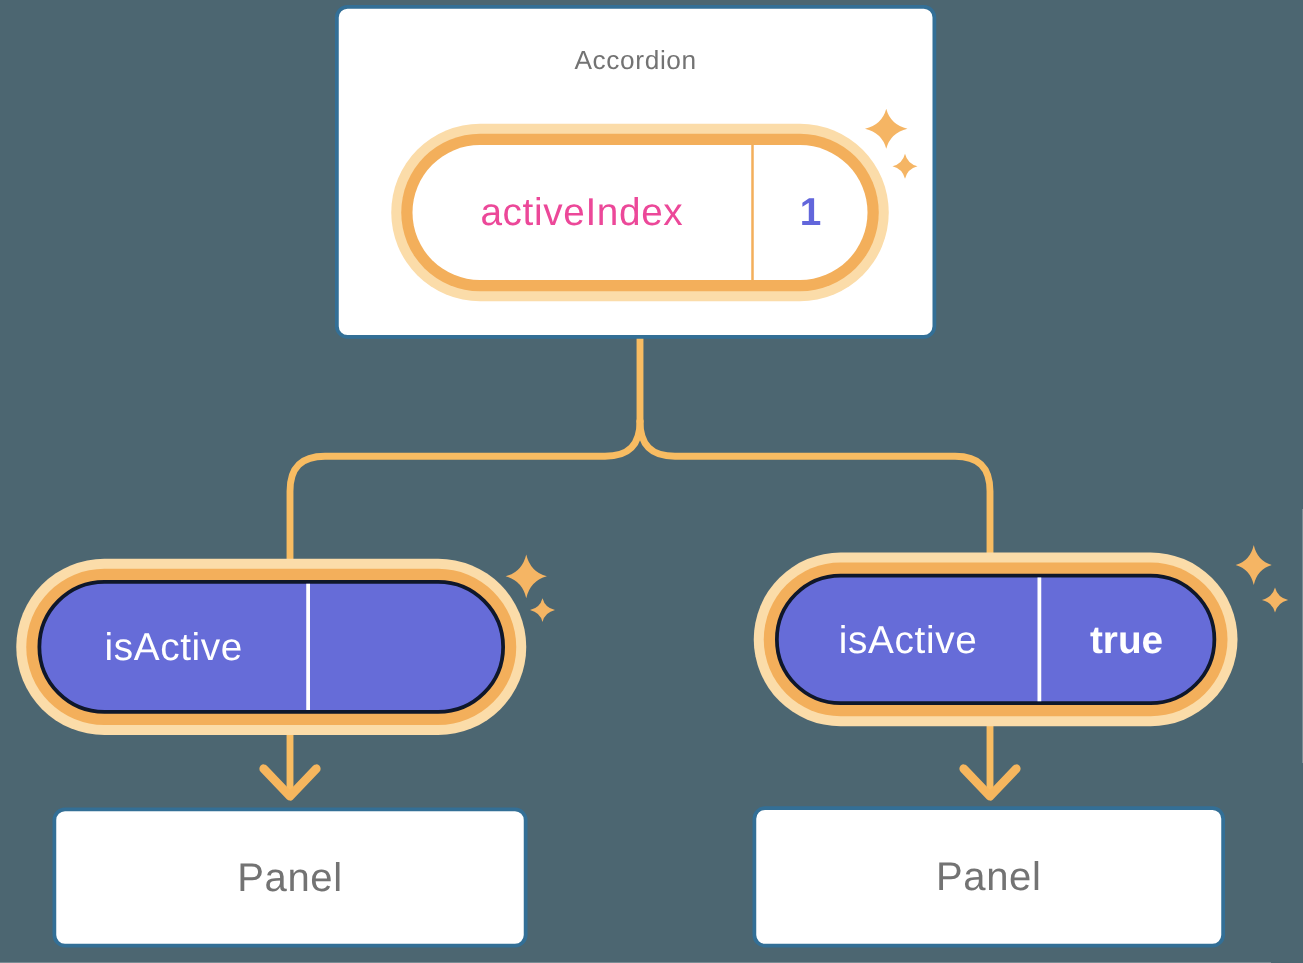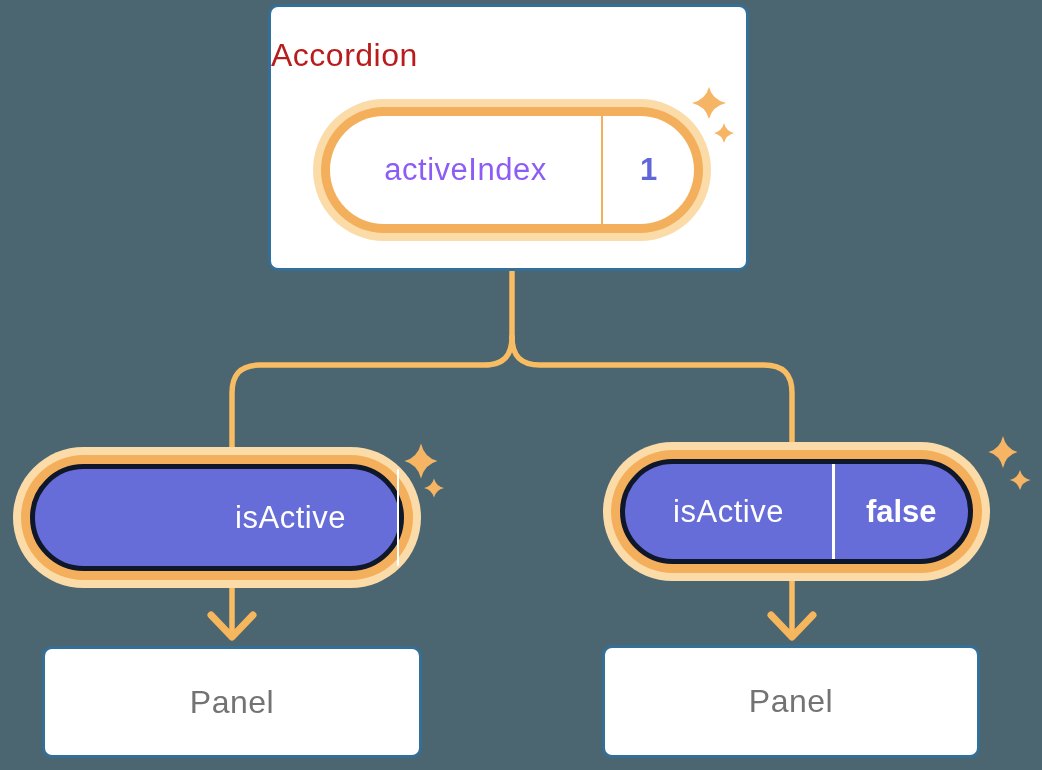--- a/index.html
+++ b/index.html
@@ -17,52 +17,51 @@
     position:absolute;
     background:#FFFFFF;
     border:3px solid #336F96;
     border-radius:10px;
     box-sizing:border-box;
     z-index:2;
   }
   #accordion-box { left:268px; top:4px; width:481px; height:267px; }
   .box-title {
     position:absolute; left:0; top:30px; width:100%;
-    text-align:left;
-    font-size:32px; font-weight:500; letter-spacing:0.5px;
-    color:#b91c1c;
+    text-align:center;
+    font-size:21px; font-weight:500; letter-spacing:0.5px;
+    color:#737373;
   }
 
   .pill {
     position:absolute;
     border-radius:999px;
     box-shadow: 0 0 0 9px #F3AF5B, 0 0 0 17px #FBDCA9;
     display:flex; align-items:center;
     box-sizing:border-box;
     z-index:2;
   }
   #state-pill {
     left:330px; top:116px; width:364px; height:108px;
     background:#FFFFFF;
   }
   #state-pill .cell-name {
     width:271px; display:flex; justify-content:center;
-    font-size:31px; letter-spacing:0.5px; color:#8b5cf6;
+    font-size:31px; letter-spacing:0.5px; color:#ec4899;
   }
   #state-pill .divider { width:2px; align-self:stretch; background:#F3AF5B; }
   #state-pill .cell-value {
     flex:1; display:flex; justify-content:center;
     font-size:31px; font-weight:700; color:#6266DB;
   }
 
   .prop-pill {
     background:#666CD8;
-    border:5px solid #0f172a;
+    border:3px solid #0f172a;
     color:#FFFFFF;
-    justify-content:flex-end;
   }
   #prop-pill-left  { left:30px;  top:464px; width:374px; height:107px; }
   #prop-pill-right { left:620px; top:459px; width:353px; height:105px; }
   .prop-pill .cell-name {
     display:flex; justify-content:center;
     font-size:31px; letter-spacing:0.5px;
   }
   #prop-pill-left  .cell-name { width:212px; }
   #prop-pill-right .cell-name { width:207px; }
   .prop-pill .divider { width:2.5px; align-self:stretch; background:#FFFFFF; }
@@ -108,21 +107,21 @@
   </div>
 
   <div class="pill prop-pill" id="prop-pill-left">
     <div class="cell-name">isActive</div>
     <div class="divider"></div>
   </div>
 
   <div class="pill prop-pill" id="prop-pill-right">
     <div class="cell-name">isActive</div>
     <div class="divider"></div>
-    <div class="cell-value">false</div>
+    <div class="cell-value">true</div>
   </div>
 
   <div class="card" id="panel-left">
     <div class="panel-title">Panel</div>
   </div>
   <div class="card" id="panel-right">
     <div class="panel-title">Panel</div>
   </div>
 
   <svg class="layer-top" width="1042" height="770" viewBox="0 0 1042 770">

